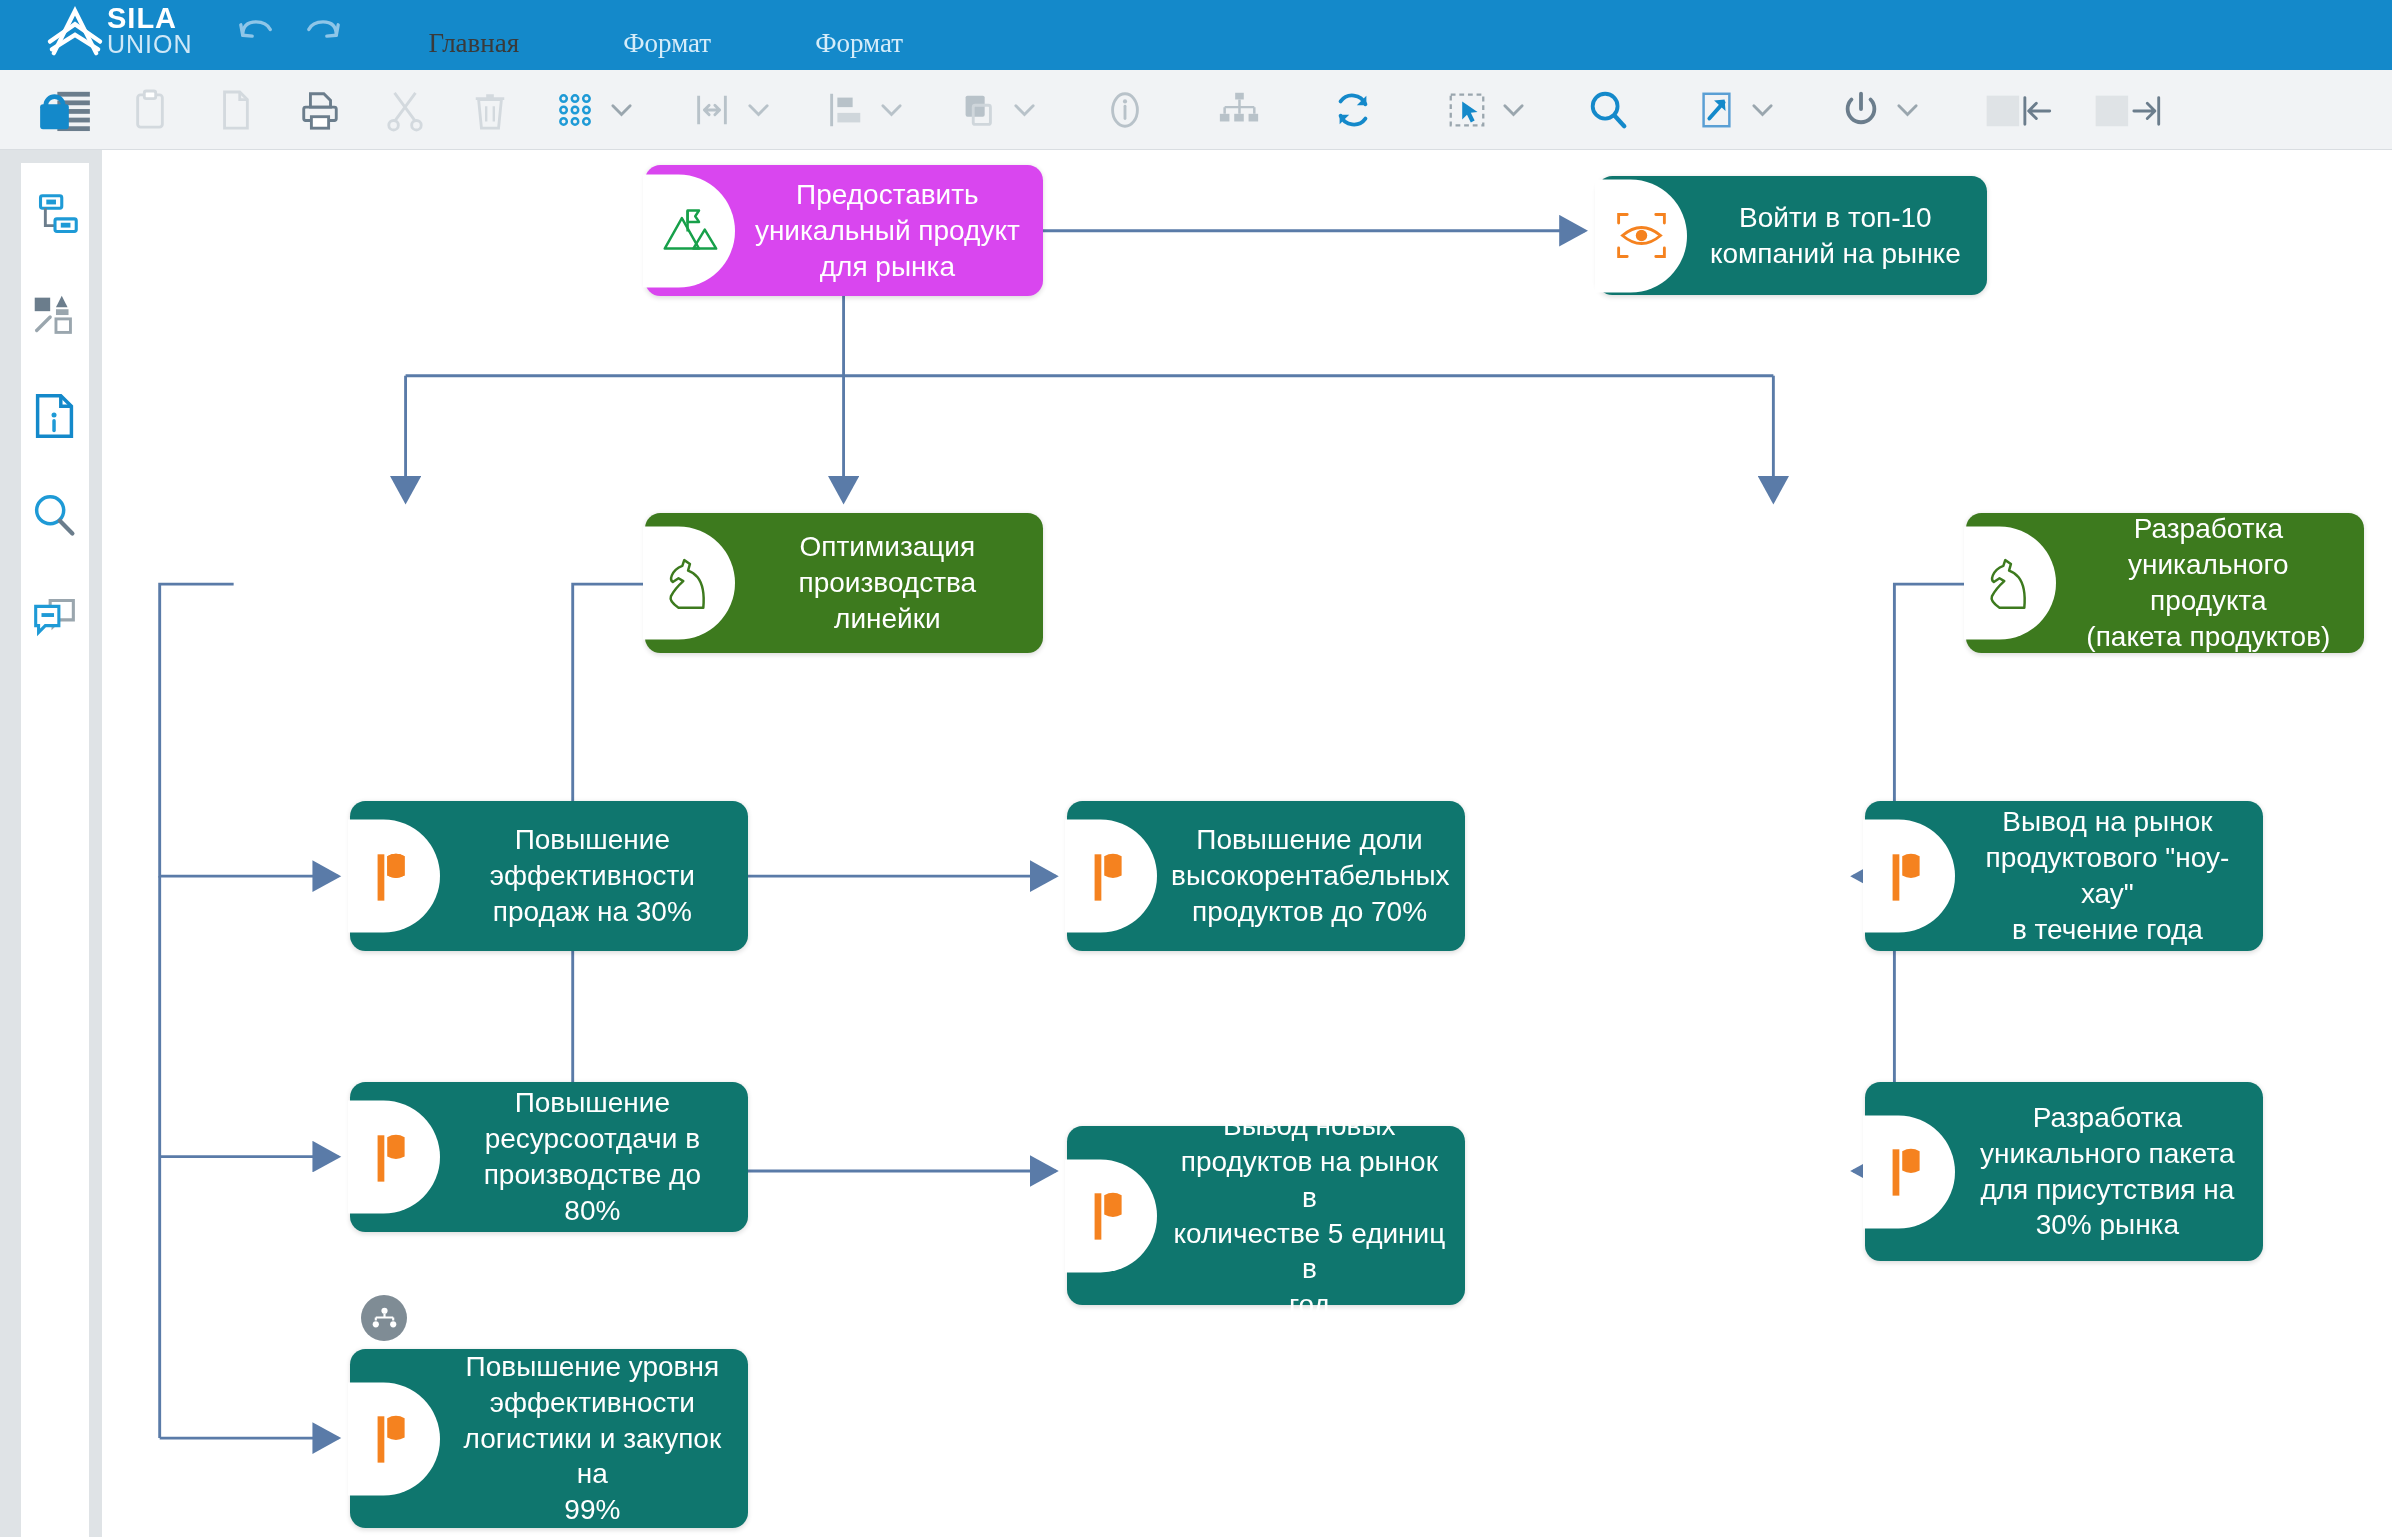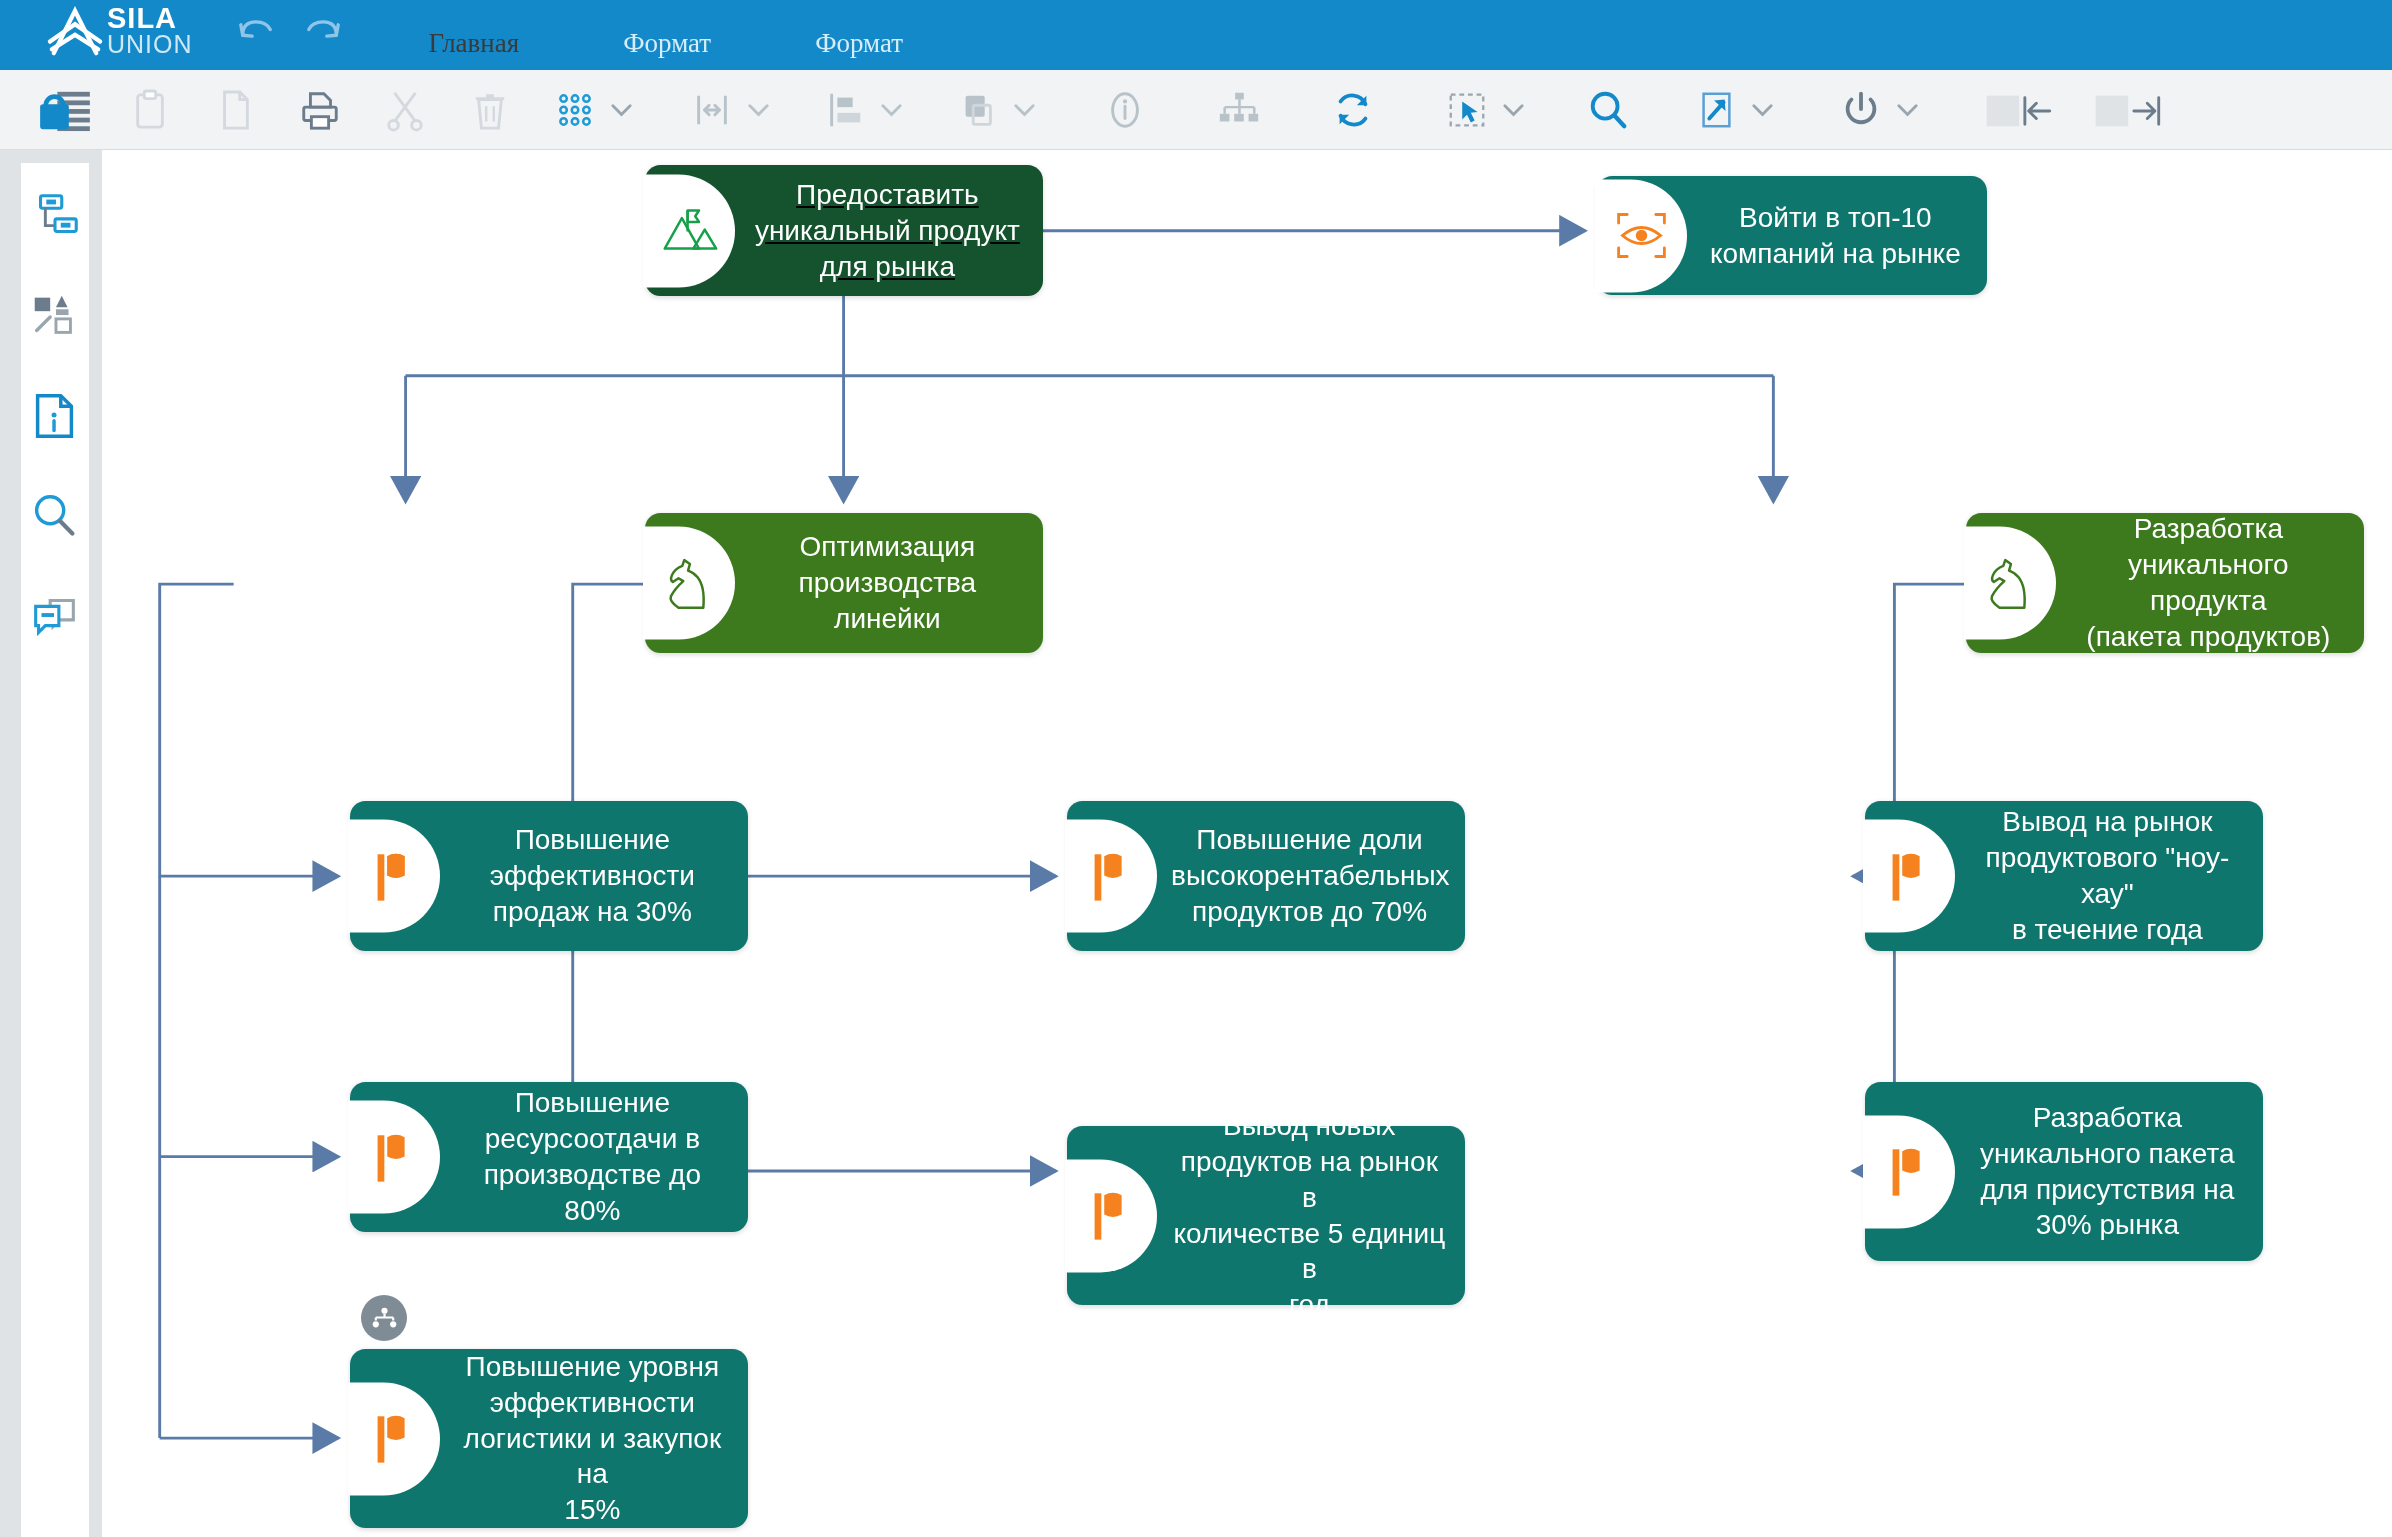--- a/index.html
+++ b/index.html
@@ -104,21 +104,21 @@
   }
   .node .label {
     margin-left: 104px; margin-right: 17.3px;
     width: calc(100% - 121px);
     text-align: center;
     color: #ffffff;
     font-size: 28px;
     line-height: 1.28;
     white-space: pre-line;
   }
-  .node.green    { background: #14532d; text-decoration: underline; }
+  .node.green    { background: #d946ef; }
   .node.darkgreen{ background: #3D7A1E; }
   .node.orange   { background: #0f766e; }
 
   .expander {
     position: absolute;
     width: 46px; height: 46px;
     border-radius: 50%;
     background: #7f8c95;
     display: flex; align-items: center; justify-content: center;
   }
@@ -637,21 +637,21 @@
   <div class="node orange" style="left:248px; top:1199px; width:398px; height:179px;">
     <span class="badge">
       <svg width="56" height="60" viewBox="0 0 58 62">
         <rect x="12" y="8" width="7" height="48" fill="#F5821F"></rect>
         <path d="M22 10 q9 -5 18 0 v20 q-9 5 -18 0 z" fill="#F5821F"></path>
       </svg>
     </span>
     <span class="label">Повышение уровня
 эффективности
 логистики и закупок на
-15%</span>
+99%</span>
   </div>
 
   <div class="expander" style="left:259px; top:1145px;">
     <svg width="29" height="29" viewBox="0 0 30 30">
       <circle cx="15" cy="7" r="3.2" fill="#ffffff"></circle>
       <path d="M15 10 v4 M6 14 h18 M6 14 v3 M24 14 v3" stroke="#ffffff" stroke-width="2.2" fill="none"></path>
       <circle cx="6" cy="21" r="3.2" fill="#ffffff"></circle>
       <circle cx="24" cy="21" r="3.2" fill="#ffffff"></circle>
     </svg>
   </div>

